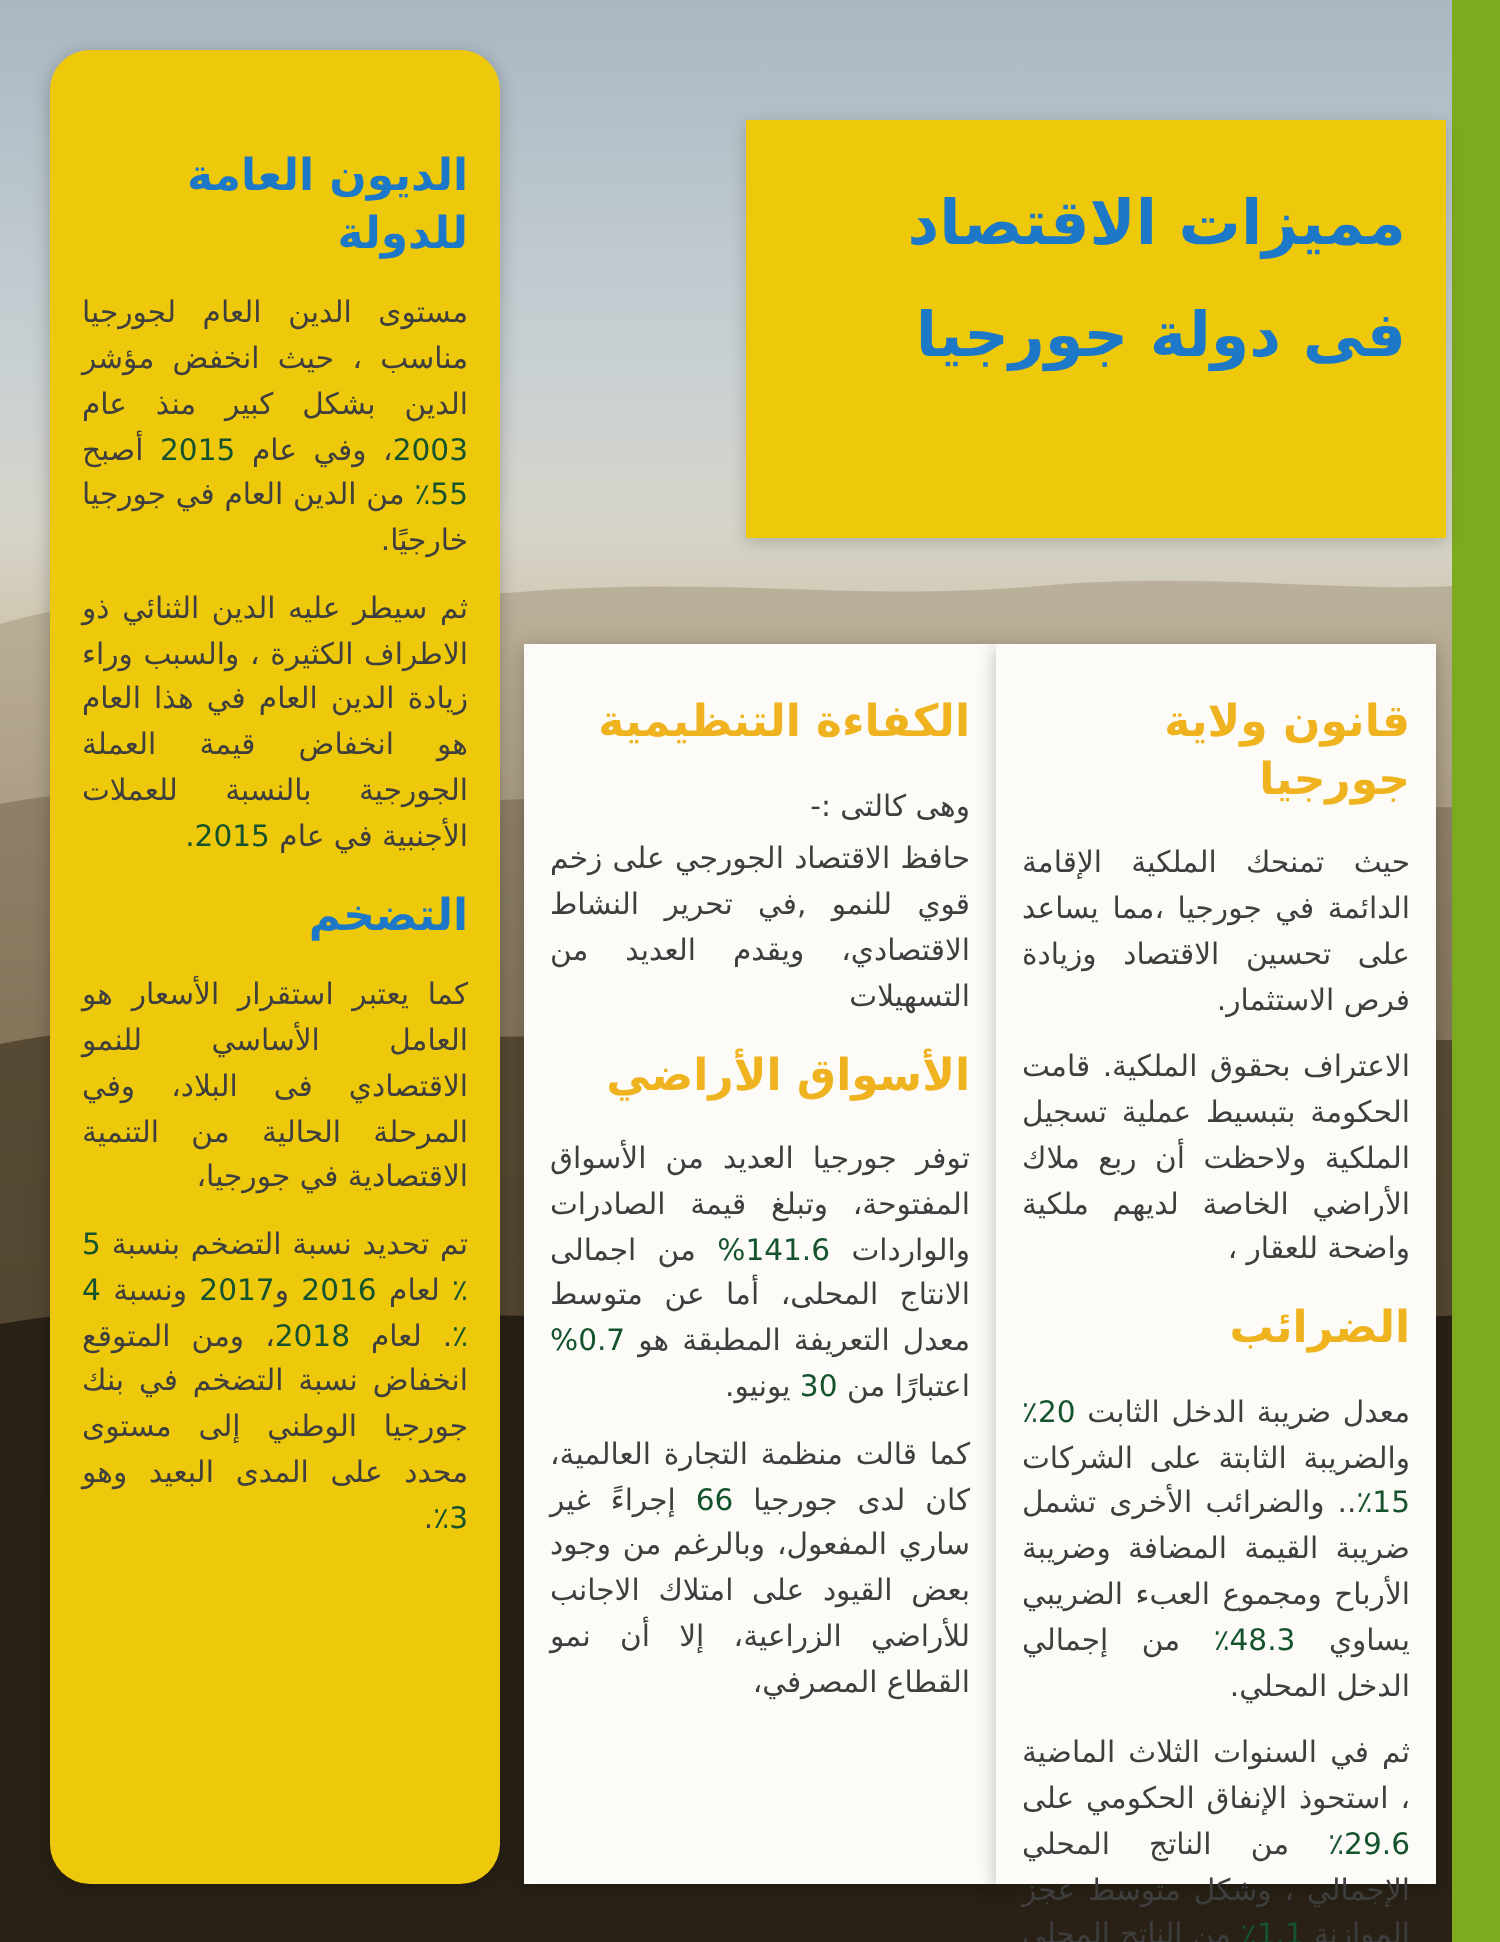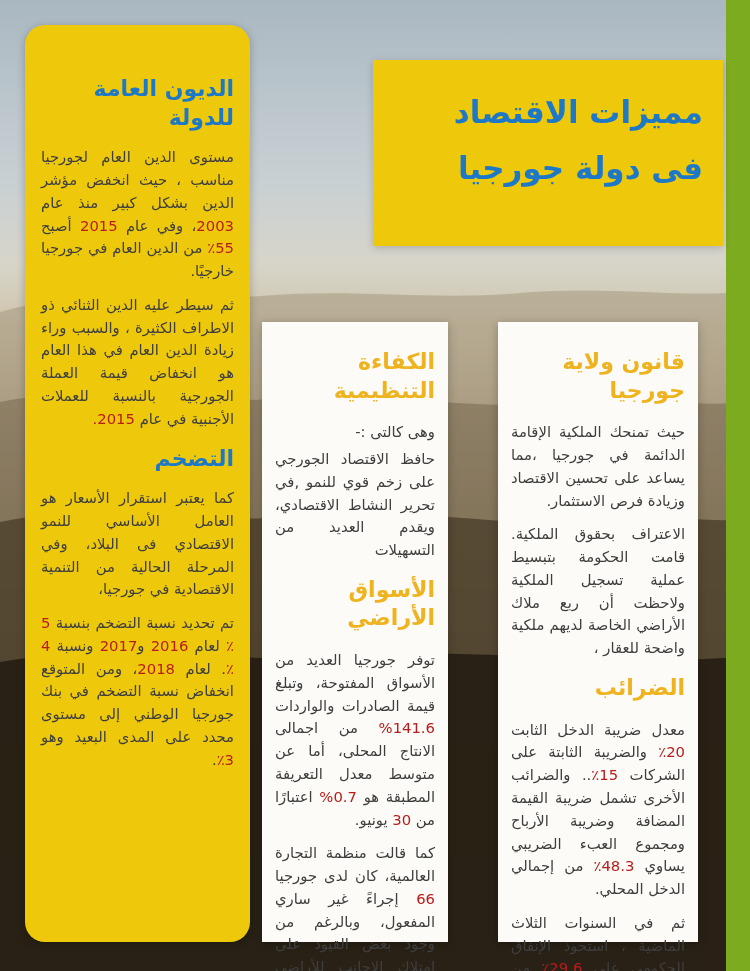--- a/index.html
+++ b/index.html
@@ -18,55 +18,55 @@
       #655942 64%, #443b28 74%, #262015 84%, #141108 94%, #0e0b06 100%);
   }
   .ridges { position:absolute; inset:0; width:100%; height:100%; }
   
   .green-bar {
     position:absolute; top:0; right:0; width:24px; height:971px;
     background:#7dab1f;
   }
   
   .title-box {
-    position:absolute; top:60px; left:373px; width:350px; height:186px;
+    position:absolute; top:60px; left:373px; width:350px; height:209px;
     background:#eec90b; padding:24px 20px 0 16px;
     box-shadow:0 2px 8px rgba(0,0,0,.18);
   }
   .title-line {
     font-size:31px; font-weight:700; color:#1e78c8;
     line-height:56px; text-align:right; letter-spacing:0;
   }
   
   .panel { position:absolute; box-shadow:0 2px 9px rgba(0,0,0,.25); }
   .left-panel {
     top:25px; left:25px; width:225px; height:917px;
     background:#eec90b; padding:50px 16px 18px 16px;border-radius:20px;
   }
   .white-panel { background:#fcfbf7; top:322px; height:620px; }
-  .middle-panel { left:262px; width:186px; padding:26px 13px 32px 13px; }
-  .right-panel  { left:498px; width:200px; padding:26px 13px 16px 13px; }
+  .middle-panel { left:262px; width:236px; padding:26px 13px 32px 13px; }
+  .right-panel  { left:498px; width:220px; padding:26px 13px 16px 13px; }
   
   .h-blue {
     font-size:22px; font-weight:700; color:#1e78c8;
     text-align:right; margin:0 0 14px 0; line-height:1.3;
   }
   .h-gold {
     font-size:22px; font-weight:700; color:#eeb31e;
     text-align:right; margin:0 0 16px 0; line-height:1.3;
   }
   .h-top2 { margin-top:14px; }
   .p-body {
     font-size:14.8px; line-height:1.54; color:#3e3e3e;
     text-align:justify; text-align-last:right; margin:0 0 11px 0;
   }
   .list-label { margin-bottom:4px; }
   ul.bullets { list-style:disc; margin:0 20px 12px 0; padding:0; }
   ul.bullets li { margin-bottom:3px; }
-  .num { color:#b91c1c;margin-top:34px; }
+  .num { color:#14532d;margin-top:34px; }
 </style>
 </head>
 <body>
 
 <div class="page">
 
   <div class="bg">
     <svg class="ridges" viewBox="0 0 750 971" preserveAspectRatio="none">
       <path d="M0,312 C90,286 180,302 260,296 C360,288 430,301 520,293 C610,285 690,299 750,291 L750,971 L0,971 Z" fill="#9b8d74" opacity="0.45"></path>
       <path d="M0,402 C80,386 170,406 270,399 C380,391 470,411 560,403 C640,396 710,409 750,401 L750,971 L0,971 Z" fill="#77684e" opacity="0.55"></path>

